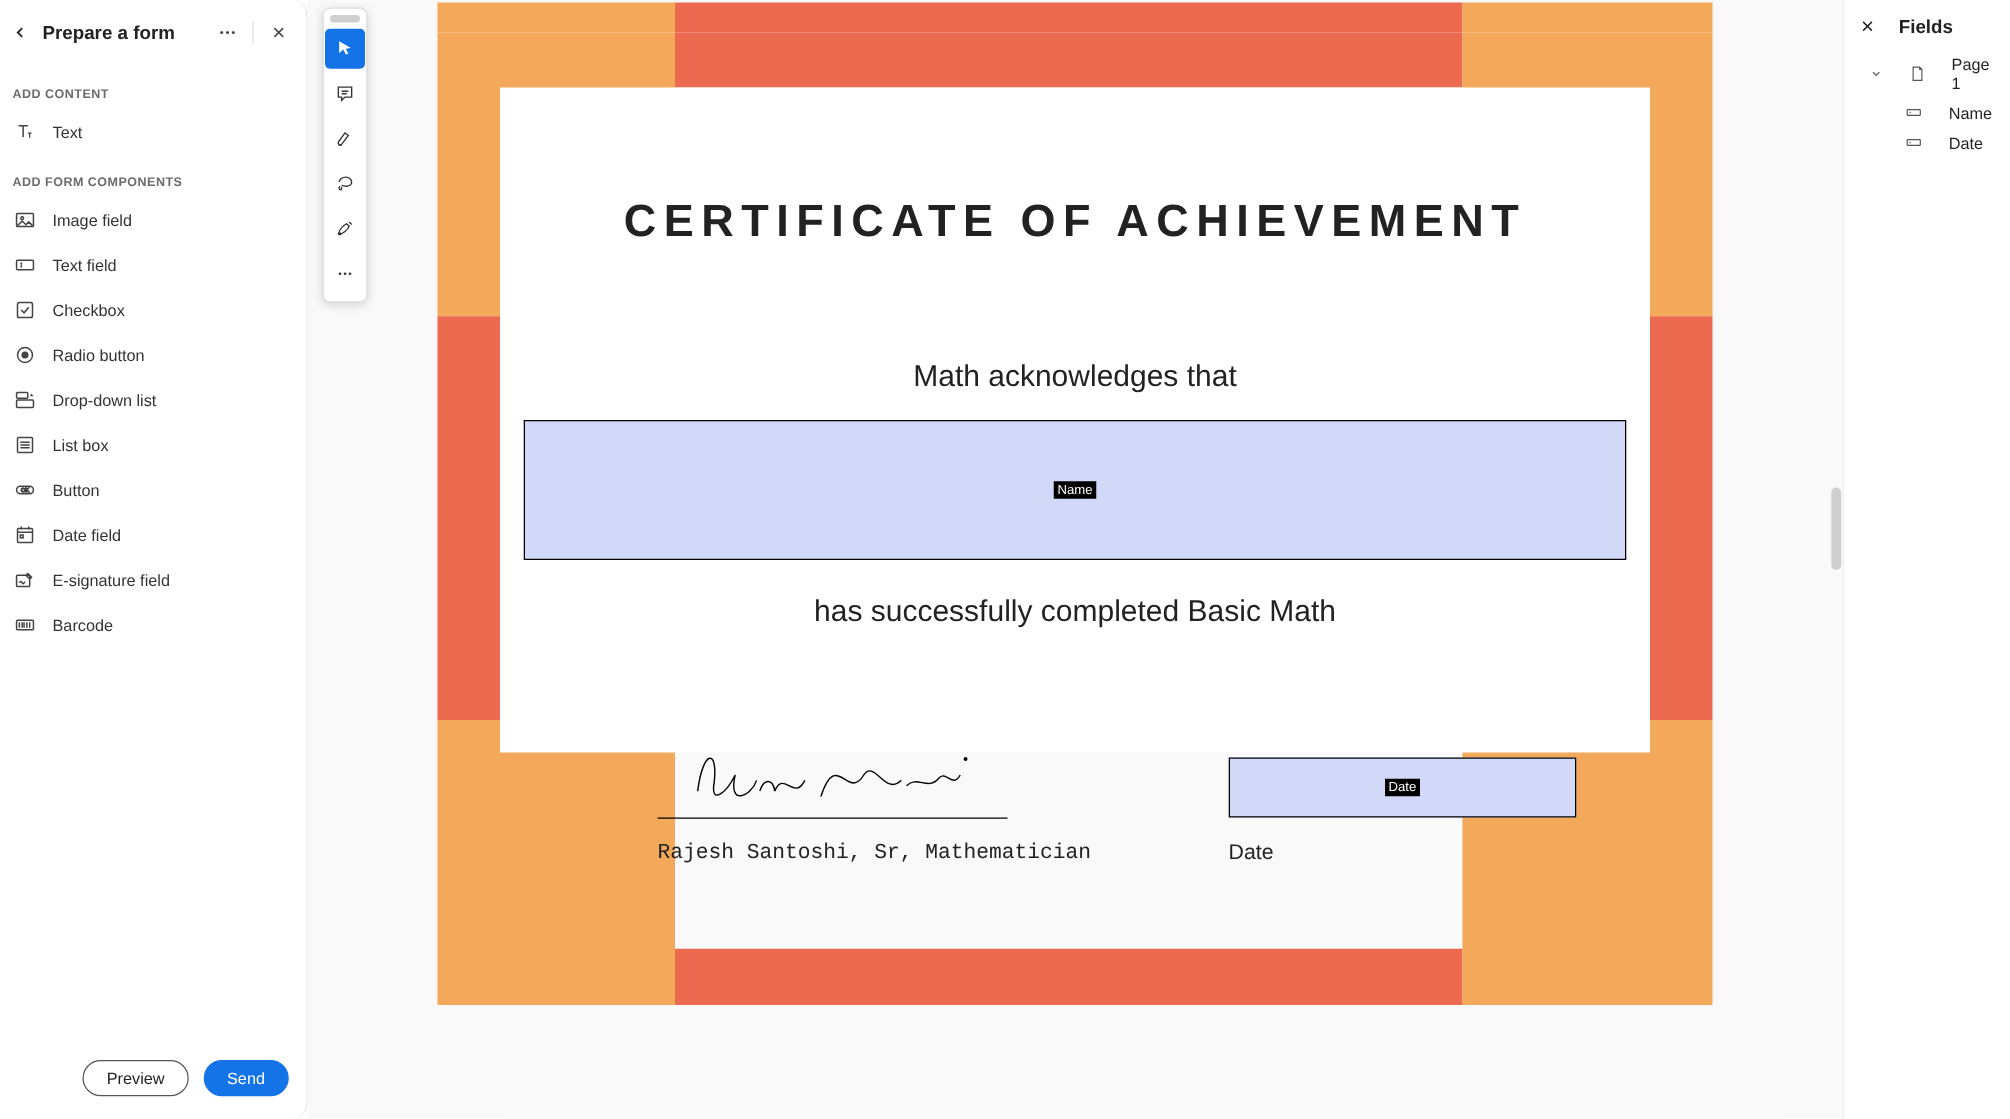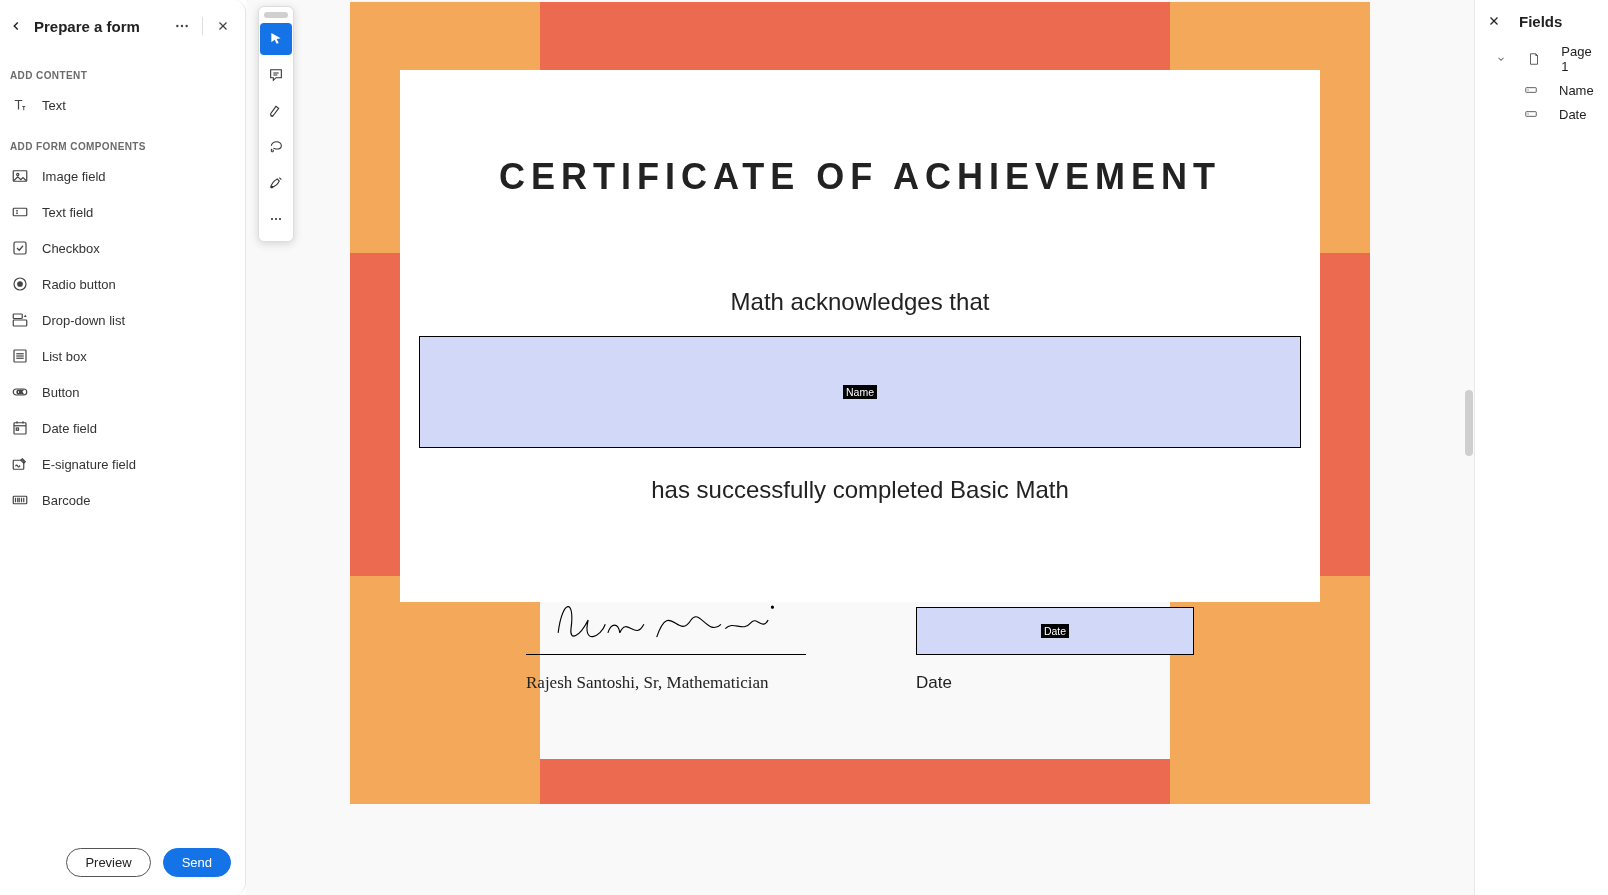--- a/index.html
+++ b/index.html
@@ -136,21 +136,21 @@
     padding: 86px 40px 0 126px;
     gap:110px;
     align-items:flex-end;
   }
   .sign-col{display:flex;flex-direction:column;}
   .sign-line{
     width:280px;border-top:1px solid #000;margin-top:4px;
   }
   .sign-cap{
     font-size:17px;padding-top:18px;
-    font-family:Liberation Serif, serif;
+    font-family:Liberation Mono, monospace;
   }
   .signature-svg{width:270px;height:60px;}
   .date-col{display:flex;flex-direction:column;}
   .date-field{
     width:278px;height:48px;
     border:1.5px solid #000;
   }
   .date-cap{
     font-size:17px;padding-top:18px;
     font-family:"Century Gothic","Segoe UI",Arial,sans-serif;

